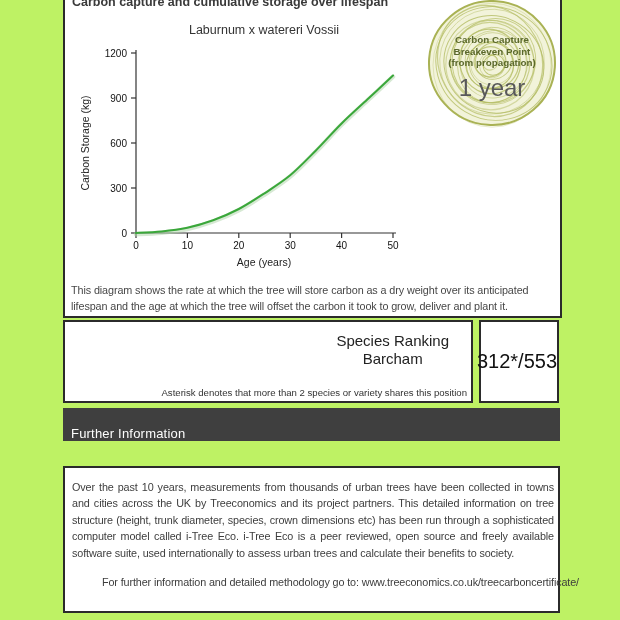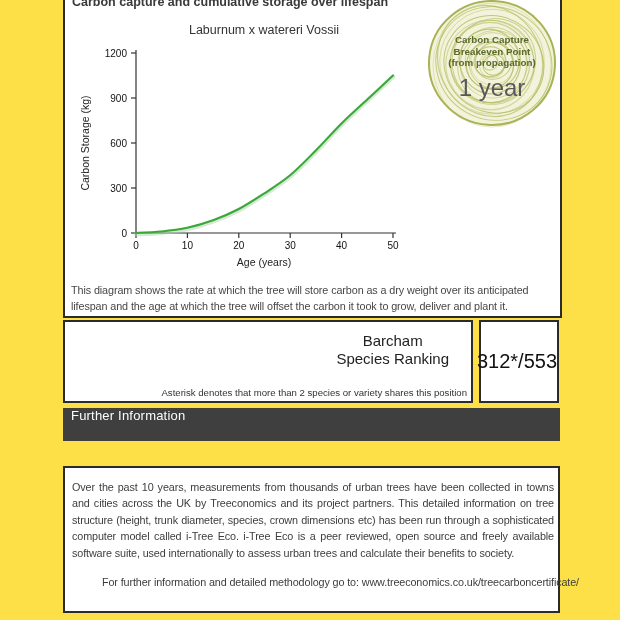--- a/index.html
+++ b/index.html
@@ -1,33 +1,33 @@
 <!DOCTYPE html>
 <html><head>
 <meta charset="utf-8">
 <style>
   html,body{margin:0;padding:0;background:#fff;}
   body{font-family:"Liberation Sans", sans-serif;}
-  #page{position:relative;width:620px;height:620px;background:#fde047;overflow:hidden;}
+  #page{position:relative;width:620px;height:620px;background:#bef264;overflow:hidden;}
   .box{position:absolute;box-sizing:border-box;border:2px solid #2b2b2b;background:#fff;}
 
   #chart-box{left:63px;top:-8px;width:499px;height:326px;}
   #main-title{position:absolute;left:7px;top:1px;font-size:12.5px;font-weight:bold;color:#3a3a3a;letter-spacing:0;}
   #chart-svg{position:absolute;left:63px;top:0;width:499px;height:318px;}
   #description{position:absolute;left:71px;top:283px;width:486px;font-size:10.8px;line-height:15.5px;color:#474747;letter-spacing:-0.1px;}
 
   #badge-svg{position:absolute;left:424px;top:-3px;width:136px;height:136px;}
 
   #ranking-box{left:63px;top:320px;width:410px;height:83px;}
   #ranking-org{position:absolute;right:22px;top:10px;text-align:center;font-size:15px;line-height:18px;color:#222;}
   #ranking-note{position:absolute;right:4px;bottom:3px;font-size:9.6px;color:#333;}
   #ranking-value-box{left:479px;top:320px;width:80px;height:83px;display:flex;align-items:center;justify-content:flex-end;}
   #ranking-value{font-size:20px;color:#111;}
 
-  #fi-header{position:absolute;left:63px;top:408px;width:497px;height:33px;background:#3f3f3f;box-sizing:border-box;display:flex;align-items:flex-start;}
+  #fi-header{position:absolute;left:63px;top:408px;width:497px;height:33px;background:#3f3f3f;box-sizing:border-box;display:flex;align-items:flex-end;}
   #fi-header span{color:#fdfdfd;font-size:13px;margin-left:8px;letter-spacing:0.2px;}
 
   #fi-box{left:63px;top:443px;width:497px;height:147px;margin-top:23px;}
   #fi-paragraph{position:absolute;left:7px;top:11px;width:482px;font-size:10.8px;line-height:16.4px;color:#3d3d3d;text-align:justify;letter-spacing:-0.12px;}
   #fi-link{position:absolute;left:7px;top:108px;width:482px;font-size:10.8px;color:#3d3d3d;letter-spacing:-0.12px;padding-left:30px;}
 
   text{font-family:"Liberation Sans", sans-serif;}
 </style>
 </head>
 <body>
@@ -103,22 +103,22 @@
         <ellipse cx="68.25834877821961" cy="63.80629489326502" rx="5.46" ry="5.34" fill="none" stroke="#b2bb60" stroke-width="0.70" opacity="0.73" transform="rotate(111 68.25834877821961 63.80629489326502)"></ellipse>
       </g>
     <text x="68" y="46" text-anchor="middle" font-size="9.8" font-weight="bold" fill="#5a682b">Carbon Capture</text>
     <text x="68" y="57.5" text-anchor="middle" font-size="9.8" font-weight="bold" fill="#5a682b">Breakeven Point</text>
     <text x="68" y="69" text-anchor="middle" font-size="9.8" font-weight="bold" fill="#5a682b">(from propagation)</text>
     <text x="68" y="99" text-anchor="middle" font-size="24" fill="#58585a">1 year</text>
   </svg>
 
   <div id="ranking-box" class="box">
     <div id="ranking-org">
+      <div>Species Ranking</div>
       <div>Barcham</div>
-      <div>Species Ranking</div>
     </div>
     <div id="ranking-note">Asterisk denotes that more than 2 species or variety shares this position</div>
   </div>
   <div id="ranking-value-box" class="box">
     <span id="ranking-value">312*/553</span>
   </div>
 
   <div id="fi-header">
     <span>Further Information</span>
   </div>

